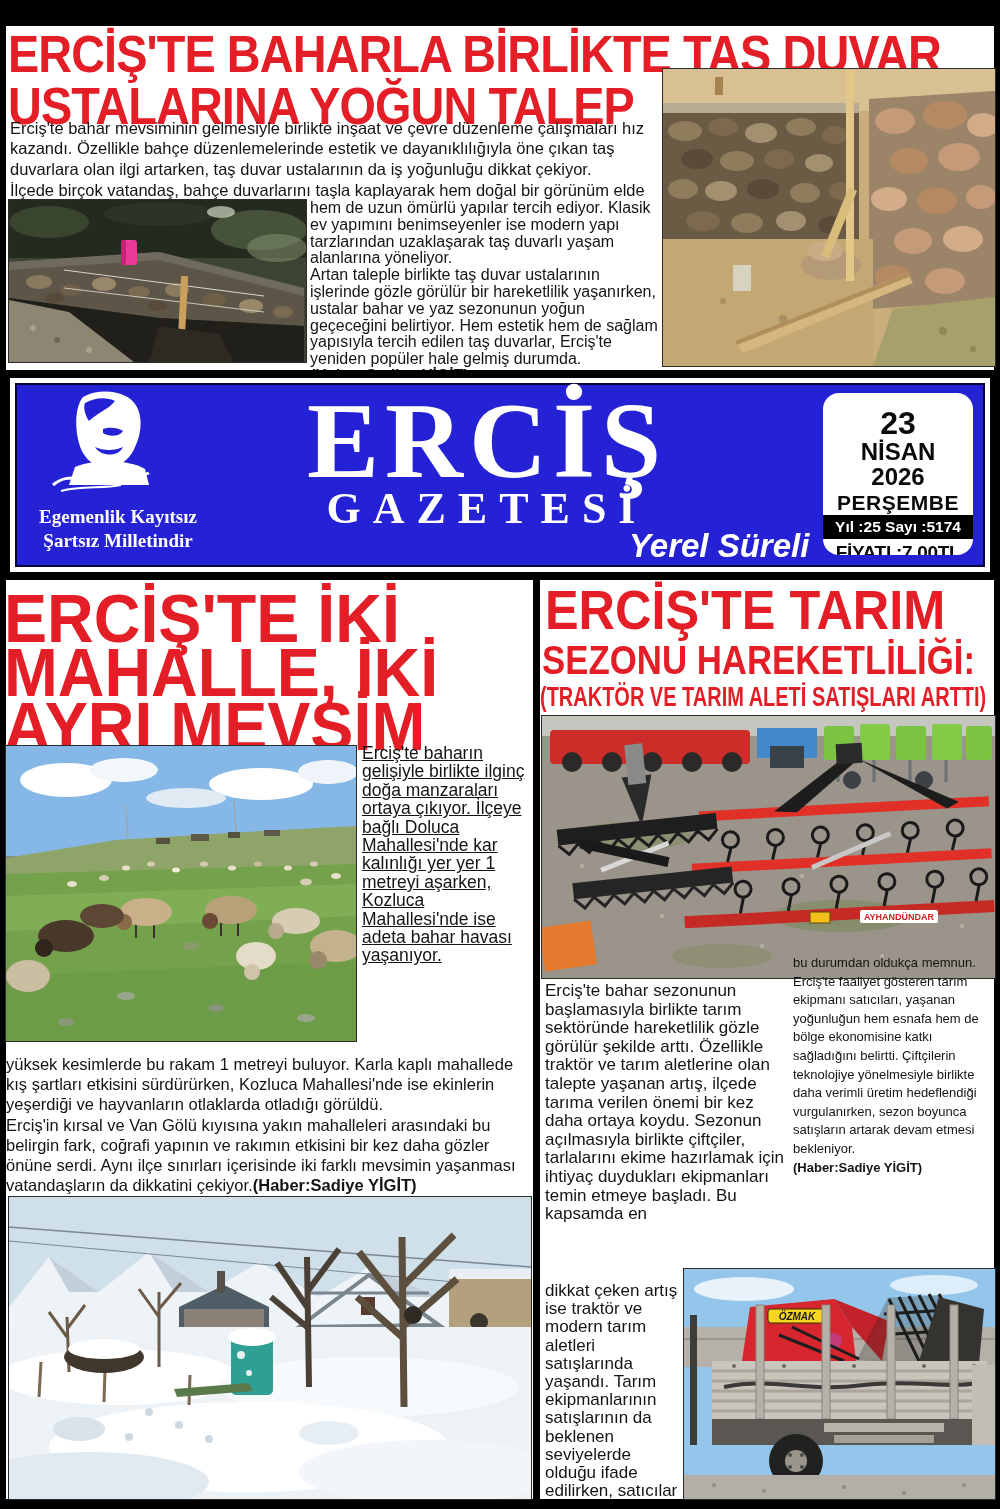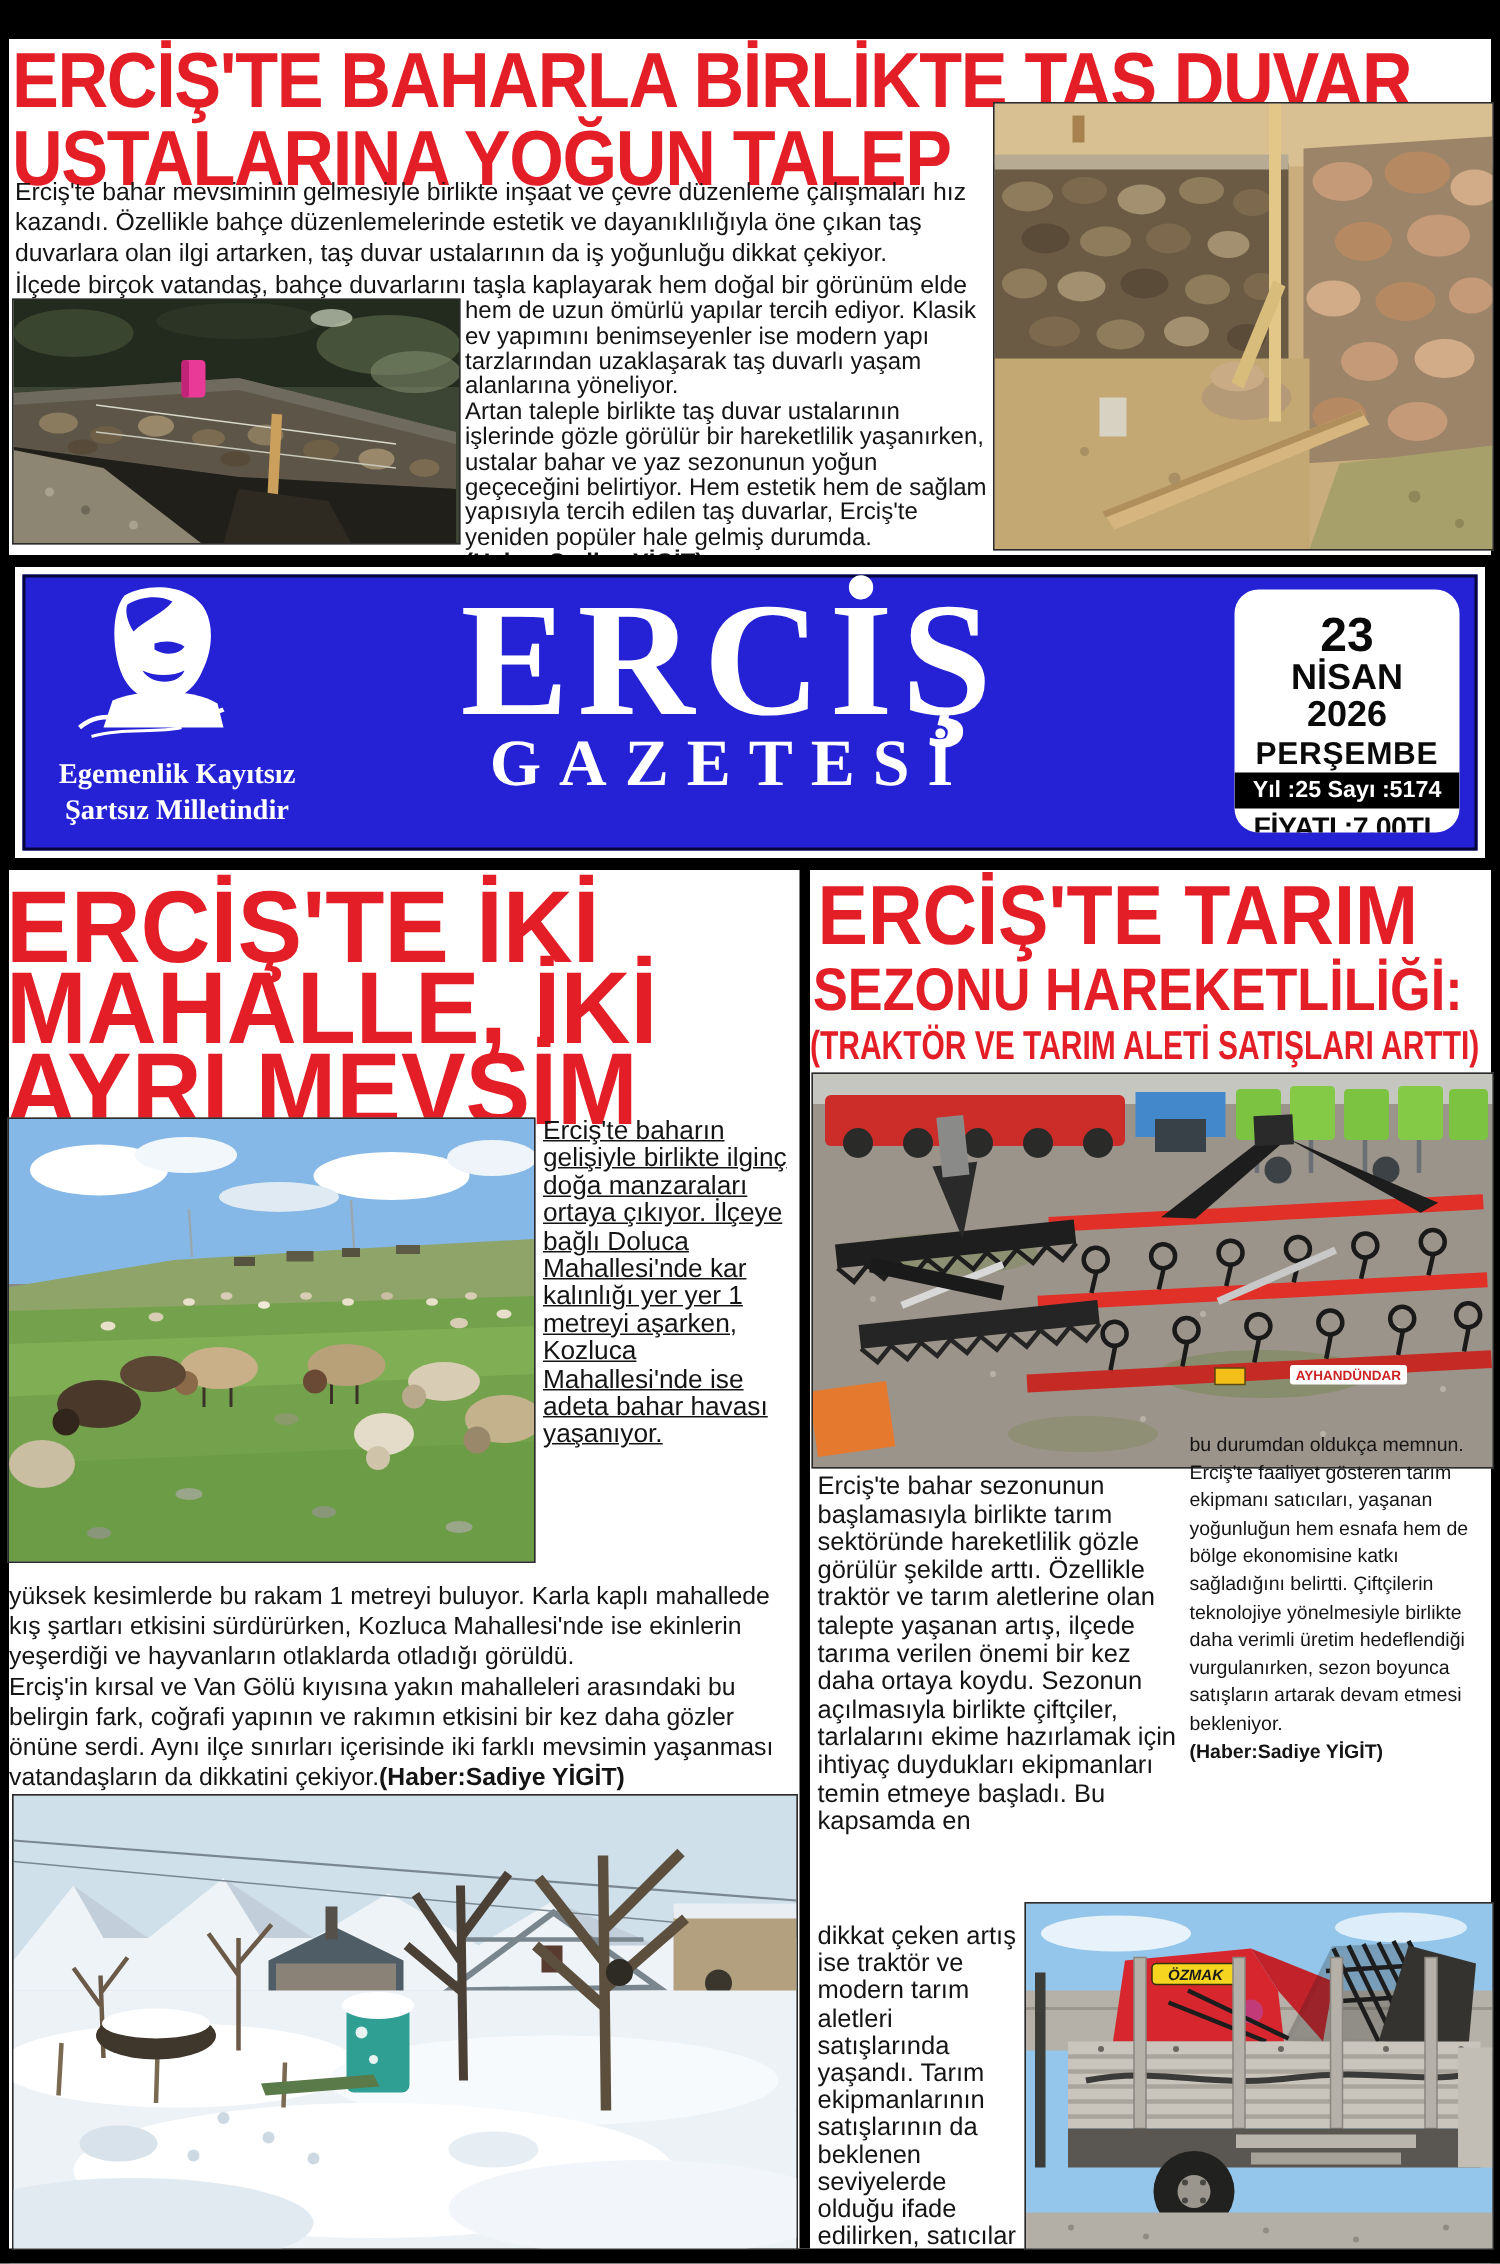--- a/index.html
+++ b/index.html
@@ -161,20 +161,21 @@
           <path d="M16,102 C36,96 58,100 76,96" stroke="#ffffff" stroke-width="2" fill="none"></path>
         </svg>
 
         <div class="motto">
           <div>Egemenlik Kayıtsız</div>
           <div>Şartsız Milletindir</div>
         </div>
 
         <div class="mast-title">ERCİŞ</div>
         <div class="mast-sub">GAZETESİ</div>
+        <div class="yerel">Yerel Süreli</div>
 
         <div class="datebox">
           <div class="d-day">23</div>
           <div class="d-month">NİSAN</div>
           <div class="d-year">2026</div>
           <div class="d-wday">PERŞEMBE</div>
           <div class="d-issue">Yıl :25  Sayı :5174</div>
           <div class="d-price">FİYATI :7.00TL</div>
         </div>
 

